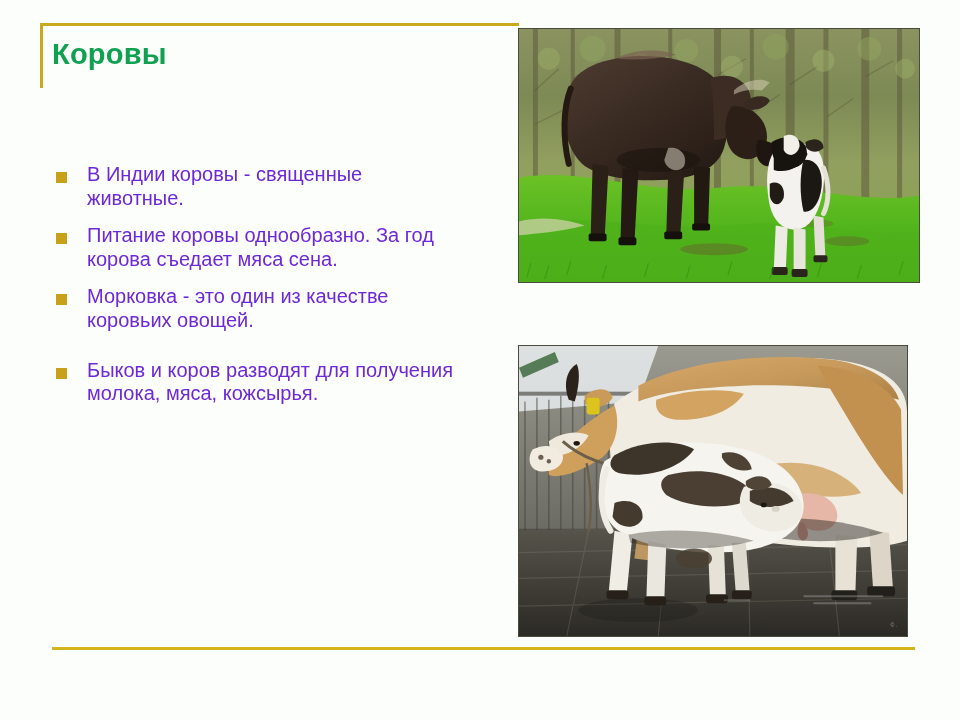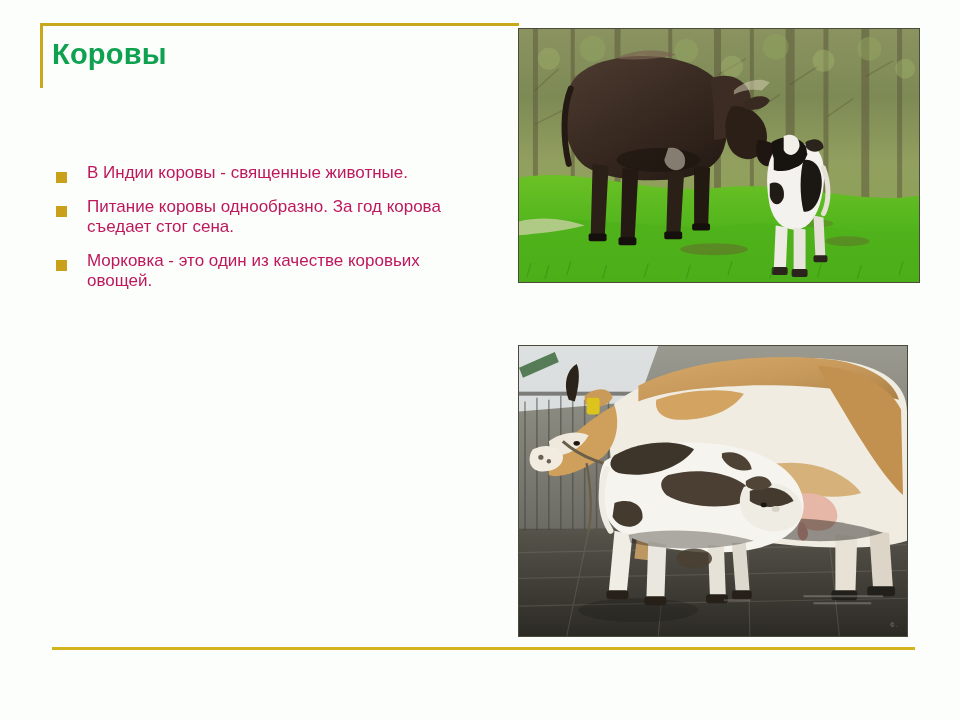--- a/index.html
+++ b/index.html
@@ -67,23 +67,23 @@
   .bullet-marker {
     flex: 0 0 auto;
     width: 11px;
     height: 11px;
     background: #c8a01a;
     margin-top: 9px;
     margin-right: 20px;
   }
   .bullet-text {
     flex: 1 1 auto;
-    font-size: 17px;
+    font-size: 20px;
     line-height: 1.18;
-    color: #be185d;
+    color: #6d28d9;
     width: 365px;
   }
 
   
   .photo {
     position: absolute;
     overflow: hidden;
     border: 1px solid #4b4b3c;
     box-sizing: border-box;
   }
@@ -133,28 +133,32 @@
 
   <div class="bullet-list">
 
     <div class="bullet-item">
       <span class="bullet-marker"></span>
       <span class="bullet-text">В Индии коровы - священные животные.</span>
     </div>
 
     <div class="bullet-item">
       <span class="bullet-marker"></span>
-      <span class="bullet-text">Питание коровы однообразно. За год корова съедает стог сена.</span>
+      <span class="bullet-text">Питание коровы однообразно. За год корова съедает мяса сена.</span>
     </div>
 
     <div class="bullet-item">
       <span class="bullet-marker"></span>
       <span class="bullet-text">Морковка - это один из качестве коровьих овощей.</span>
     </div>
 
+    <div class="bullet-item gap-before">
+      <span class="bullet-marker"></span>
+      <span class="bullet-text">Быков и коров разводят для получения молока, мяса, кожсырья.</span>
+    </div>
 
 
   </div>
 
   <div class="photo photo-top">
     <svg viewBox="0 0 402 255" preserveAspectRatio="none">
       <defs>
         <linearGradient id="woodBg" x1="0" y1="0" x2="0" y2="1">
           <stop offset="0%" stop-color="#8b9360"></stop>
           <stop offset="35%" stop-color="#7d8a55"></stop>

